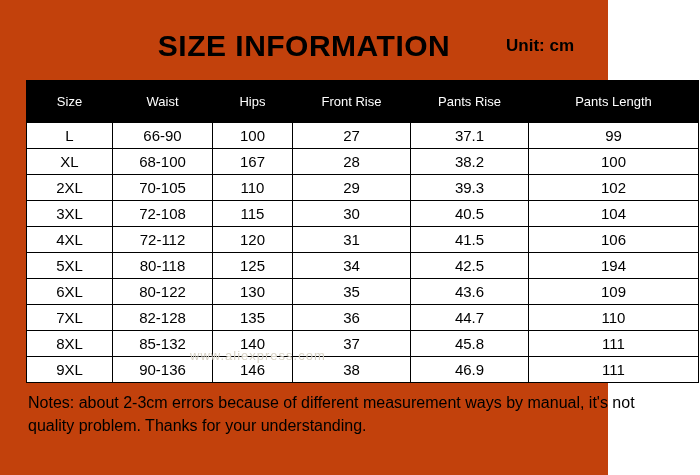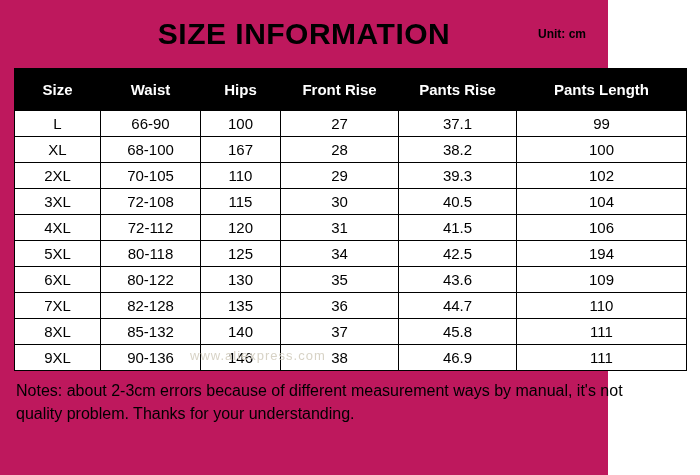--- a/index.html
+++ b/index.html
@@ -11,22 +11,22 @@
     width: 700px;
     height: 475px;
     background: #ffffff;
     font-family: "Liberation Sans", sans-serif;
     overflow: hidden;
   }
   .sheet {
     position: relative;
     width: 608px;
     height: 475px;
-    background: #be185d;
-    padding: 0;
+    background: #c2410c;
+    padding: 12px;
   }
   
   .header {
     position: relative;
     height: 68px;
     display: flex;
     align-items: center;
     justify-content: center;
     padding: 0 14px;
   }
@@ -36,21 +36,21 @@
     color: #000000;
     letter-spacing: 0.5px;
     text-align: center;
     white-space: nowrap;
   }
   .unit {
     position: absolute;
     right: 22px;
     top: 50%;
     transform: translateY(-50%);
-    font-size: 12px;
+    font-size: 17px;
     font-weight: bold;
     color: #000000;
     white-space: nowrap;
   }
   
   .table-wrap {
     padding: 0 14px;
   }
   table.size-table {
     width: 672px;
@@ -63,22 +63,22 @@
     text-align: center;
     vertical-align: middle;
     font-size: 15px;
     color: #000000;
     height: 26px;
     padding: 0 2px;
   }
   table.size-table thead th {
     background: #000000;
     color: #ffffff;
-    font-weight: bold;
-    font-size: 15px;
+    font-weight: normal;
+    font-size: 13px;
     height: 42px;
     border: 1px solid #000000;
   }
   table.size-table tbody td {
     background: #ffffff;
   }
   
   col.c0 { width: 86px; }
   col.c1 { width: 100px; }
   col.c2 { width: 80px; }

